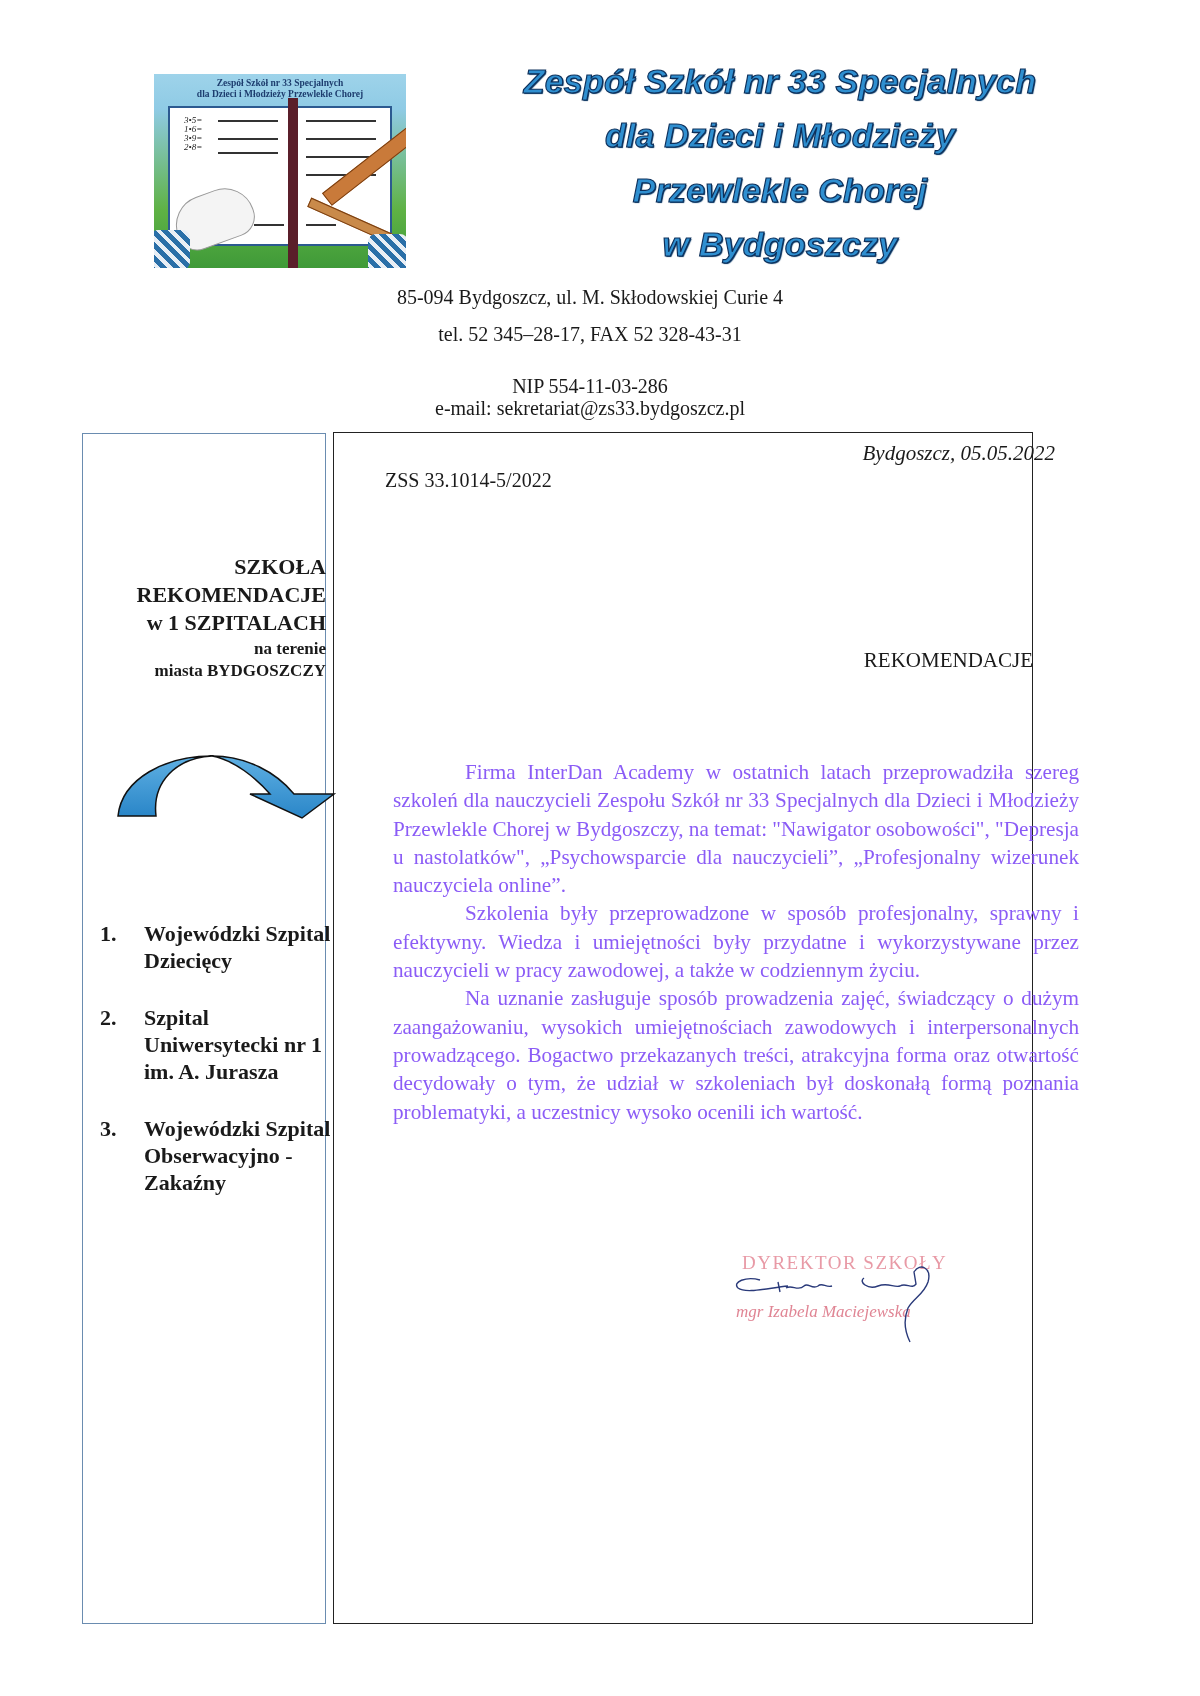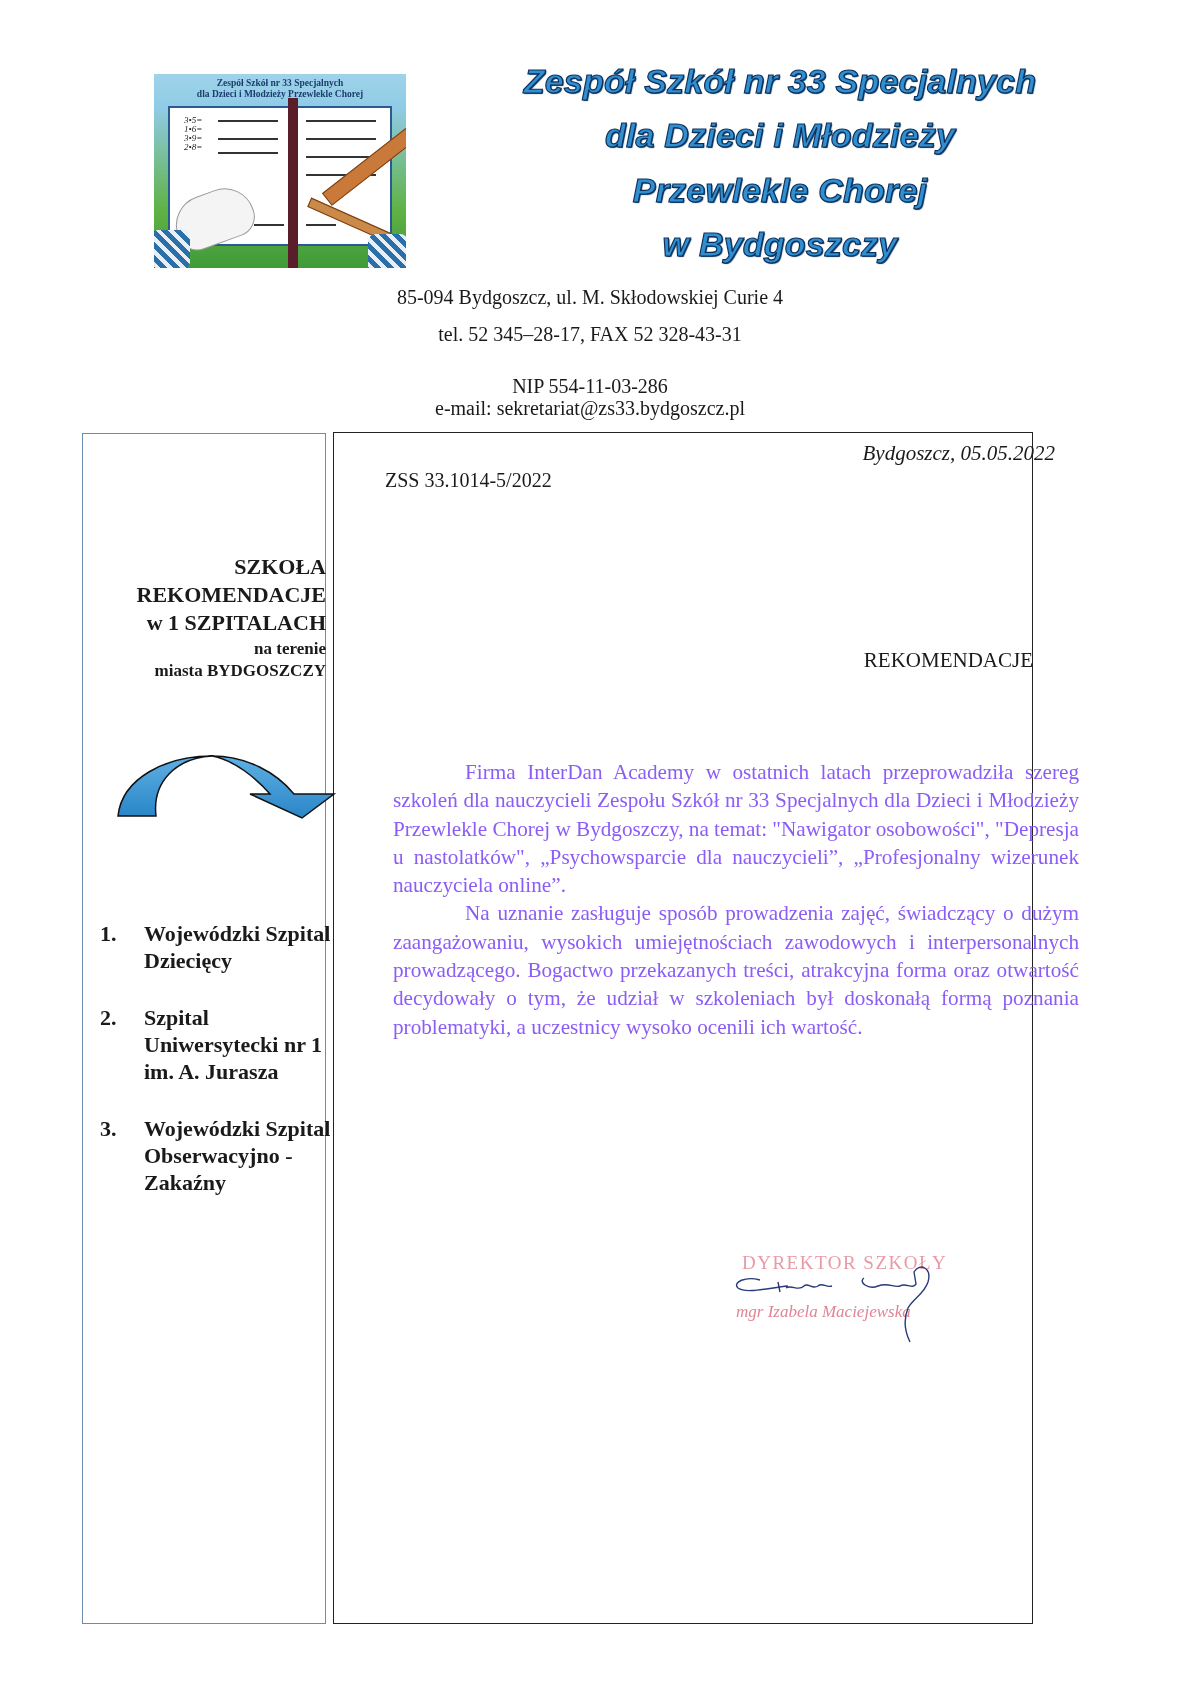--- a/index.html
+++ b/index.html
@@ -157,20 +157,21 @@
     <div>Zakaźny</div>
   </div>
 </div>
 
 <div class="date">Bydgoszcz, 05.05.2022</div>
 <div class="ref">ZSS 33.1014-5/2022</div>
 <div class="heading">REKOMENDACJE</div>
 
 <div class="body-text">
   <p>Firma InterDan Academy w ostatnich latach przeprowadziła szereg szkoleń dla nauczycieli Zespołu Szkół nr 33 Specjalnych dla Dzieci i Młodzieży Przewlekle Chorej w Bydgoszczy, na temat: "Nawigator osobowości", "Depresja u nastolatków", „Psychowsparcie dla nauczycieli”, „Profesjonalny wizerunek nauczyciela online”.</p>
+  <p>Szkolenia były przeprowadzone w sposób profesjonalny, sprawny i efektywny. Wiedza i umiejętności były przydatne i wykorzystywane przez nauczycieli w pracy zawodowej, a także w codziennym życiu.</p>
   <p>Na uznanie zasługuje sposób prowadzenia zajęć, świadczący o dużym zaangażowaniu, wysokich umiejętnościach zawodowych i interpersonalnych prowadzącego. Bogactwo przekazanych treści, atrakcyjna forma oraz otwartość decydowały o tym, że udział w szkoleniach był doskonałą formą poznania problematyki, a uczestnicy wysoko ocenili ich wartość.</p>
 </div>
 
 <div class="stamp-title">DYREKTOR SZKOŁY</div>
 <div class="stamp-name">mgr Izabela Maciejewska</div>
 <svg class="signature" viewBox="0 0 240 92">
   <path d="M32,22 C18,18 4,24 10,30 C18,36 40,30 60,28 M50,24 L52,34 M58,30 C64,26 70,34 76,28 C80,24 84,32 90,28 C94,24 98,30 104,28" fill="none" stroke="#2a3a7a" stroke-width="1.4"></path>
   <path d="M136,20 C130,24 140,32 150,28 C160,24 166,30 172,28 C178,24 184,32 188,26 L186,14 C192,4 204,10 200,24 C196,36 186,40 180,50 C176,60 176,72 182,84" fill="none" stroke="#2a3a7a" stroke-width="1.4"></path>
 </svg>
 

